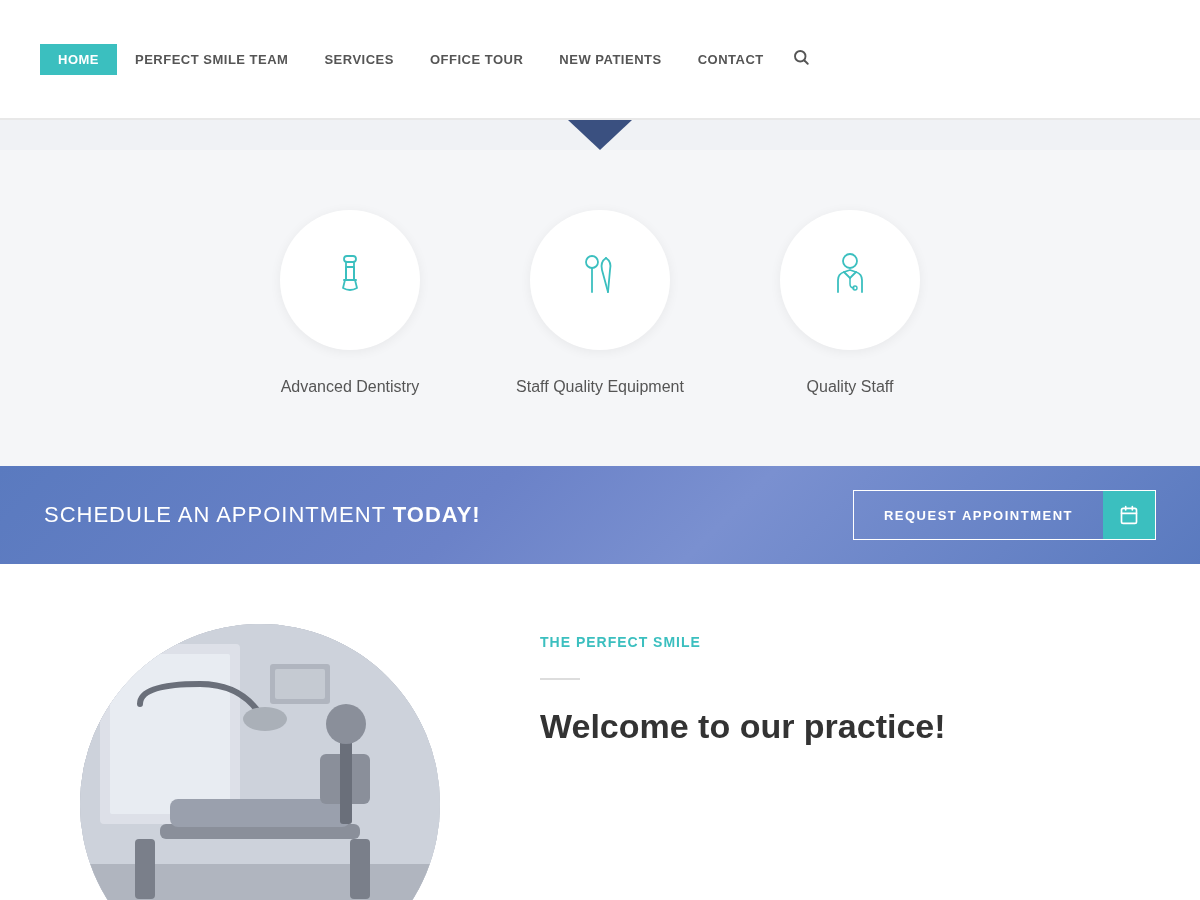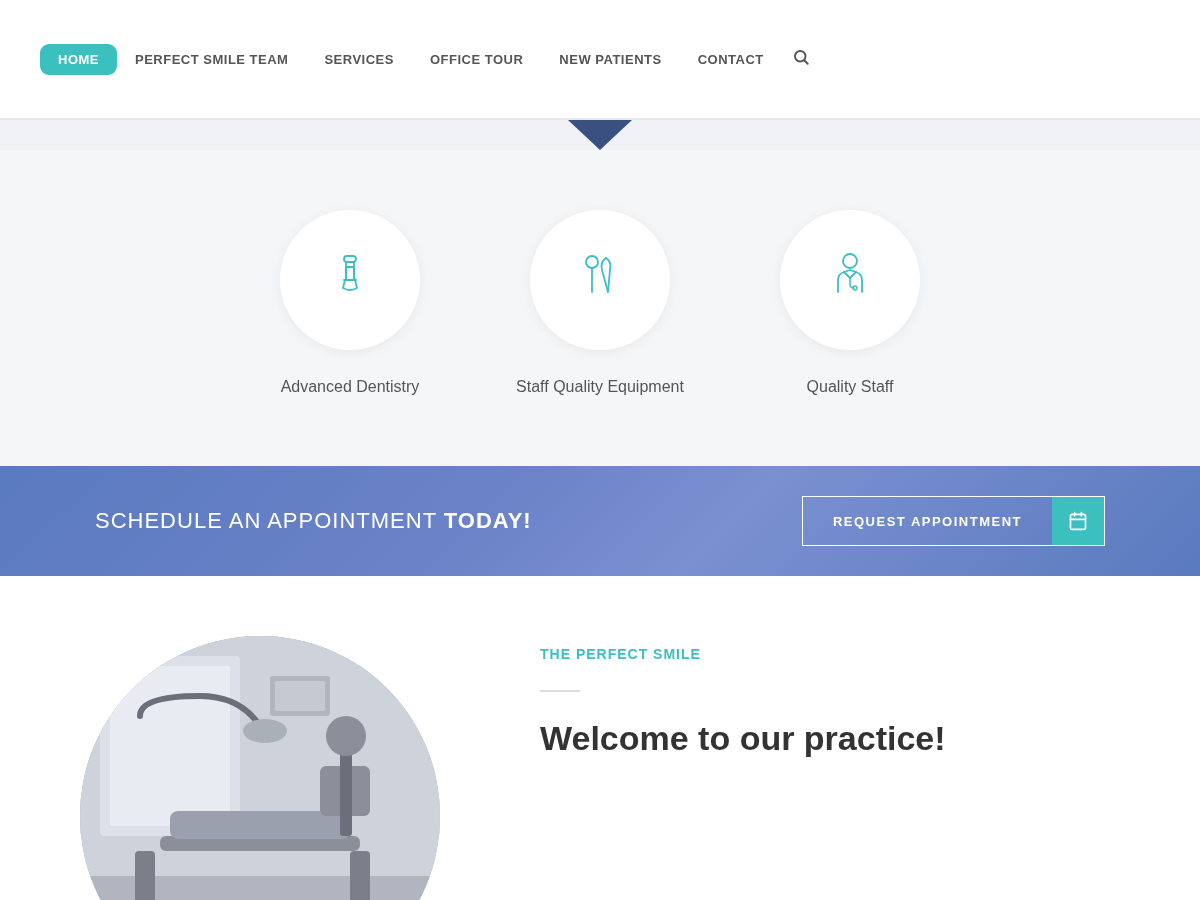--- a/index.html
+++ b/index.html
@@ -34,21 +34,21 @@
       font-weight: 600;
       letter-spacing: 0.5px;
       color: #555;
       cursor: pointer;
       text-transform: uppercase;
       white-space: nowrap;
     }
     .nav-item.active {
       background: #3bbfbf;
       color: #fff;
-      border-radius: 9px;
+      border-radius: 0;
     }
     .search-icon-btn {
       margin-left: 10px;
       cursor: pointer;
       color: #555;
       font-size: 18px;
     }
 
     
     .triangle-divider {
@@ -113,22 +113,22 @@
     .feature-label {
       font-size: 16px;
       color: #555;
       text-align: center;
       font-weight: 400;
     }
 
     
     .appointment-banner {
       background: linear-gradient(135deg, #5a7abf 0%, #6b82c8 40%, #7a90d0 60%, #5a7abf 100%);
-      padding: 0 95px;
-      height: 110px;
+      padding: 0 44px;
+      height: 98px;
       display: flex;
       align-items: center;
       justify-content: space-between;
     }
     .appointment-text {
       font-size: 22px;
       font-weight: 300;
       color: #fff;
       letter-spacing: 1px;
       text-transform: uppercase;

